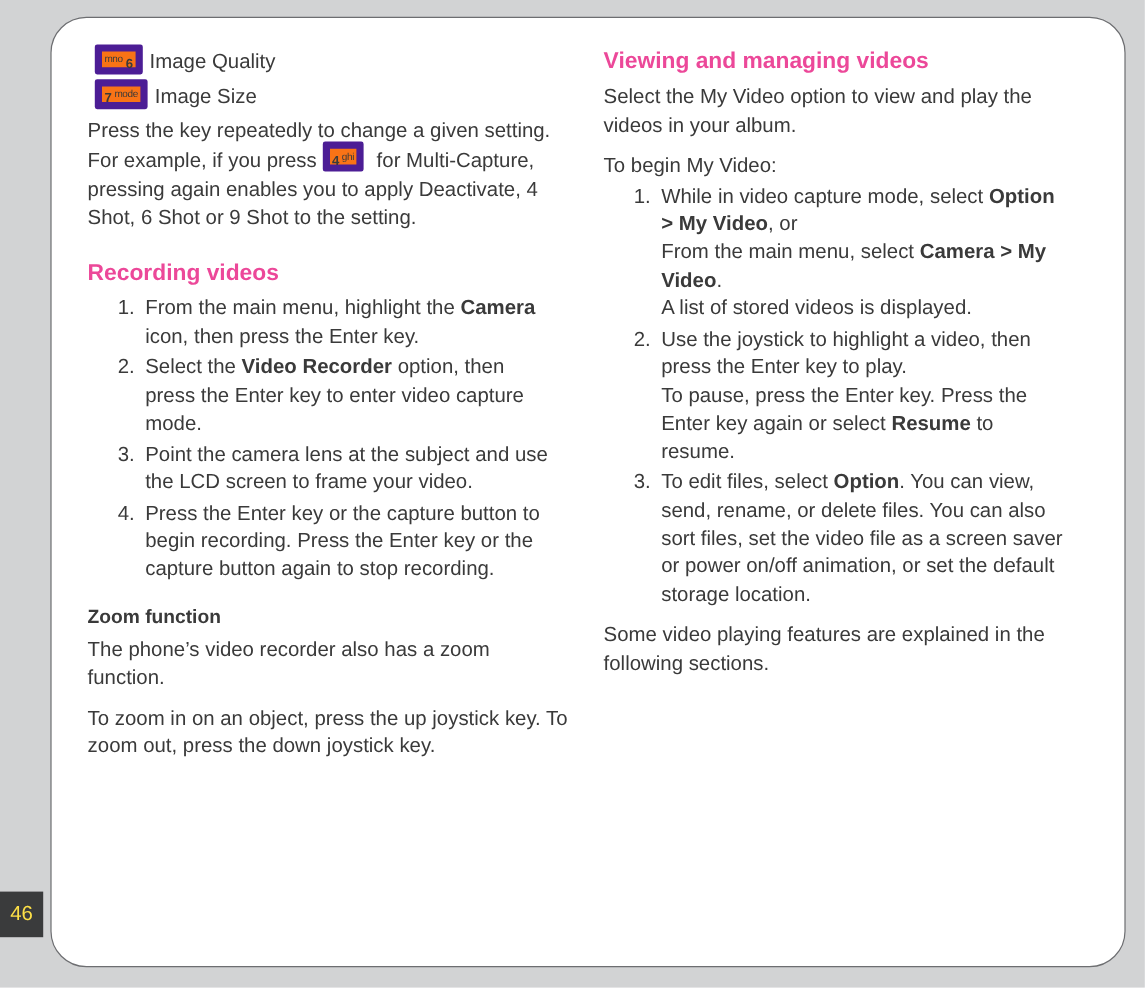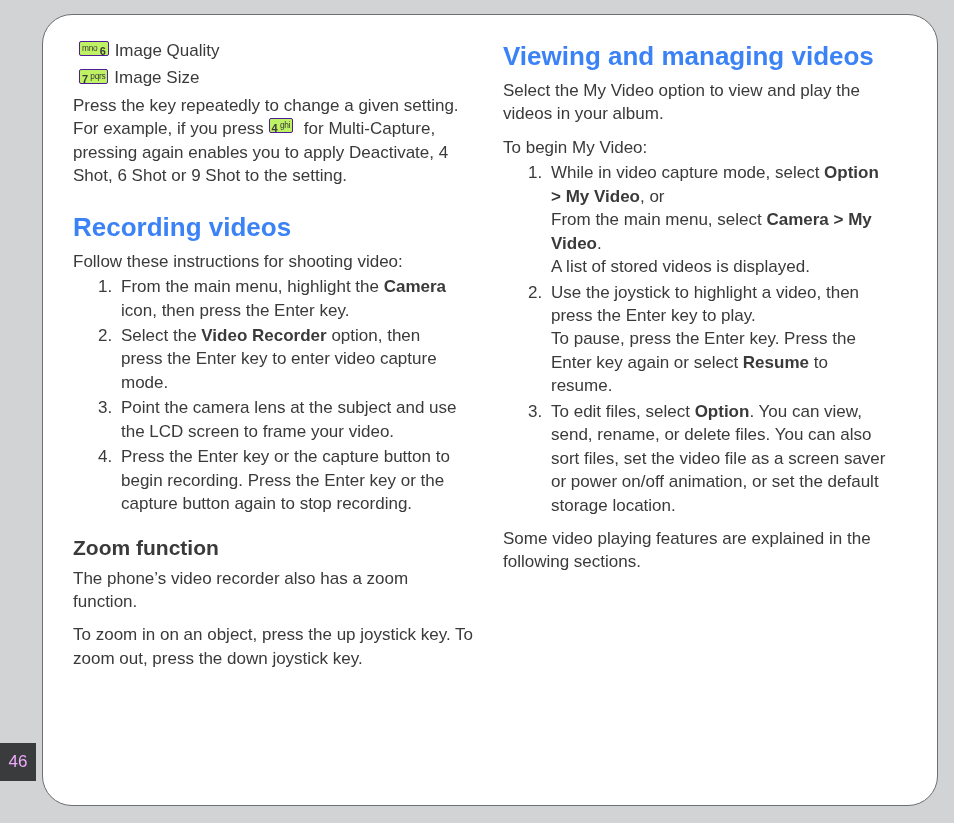--- a/index.html
+++ b/index.html
@@ -24,60 +24,60 @@
     box-sizing:border-box;
     padding:24px 30px 22px 30px;
   }
   .page-number{
     position:absolute;
     left:0;
     top:743px;
     width:36px;
     height:38px;
     background:#3a3b3c;
-    color:#f0abfc;
+    color:#fde047;
     font-size:17px;
     line-height:38px;
     text-align:center;
   }
   .cols{
     display:flex;
     gap:26px;
     height:100%;
   }
   .col{
     flex:1;
     font-size:17px;
     line-height:1.38;
   }
   .key{
     display:inline-block;
-    border:1px solid #4c1d95;
+    border:6px solid #4c1d95;
     font-size:10px;
     padding:0 2px;
     line-height:13px;
     height:13px;
     vertical-align:baseline;
-    background:#bef264;
+    background:#f97316;
     border-radius:2px;
     margin-right:6px;
     position:relative;
     top:-2px;
     letter-spacing:-0.3px;
   }
   .key .main{font-size:11px;font-weight:bold;}
   h1{
-    font-size:26px;
+    font-size:19px;
     font-weight:bold;
     margin:22px 0 4px 0;
-    color:#3b82f6;
+    color:#ec4899;
   }
   h1.first{margin-top:0;}
   h2{
-    font-size:21px;
+    font-size:16px;
     font-weight:bold;
     margin:18px 0 4px 0;
   }
   p{margin:0 0 10px 0;}
   ol{
     margin:2px 16px 10px 0;
     padding-left:44px;
   }
   ol li{
     padding-left:4px;
@@ -99,32 +99,31 @@
 <div class="page">
   <div class="cols">
 
     <div class="col">
 
       <div class="keyrow">
         <span class="key"><sup>mno</sup> <span class="main">6</span></span>
         <span> Image Quality</span>
       </div>
       <div class="keyrow">
-        <span class="key"><span class="main">7</span> <sup>pqrs</sup></span>
+        <span class="key"><span class="main">7</span> <sup>mode</sup></span>
         <span> Image Size</span>
       </div>
 
       <p>
         <span>Press the key repeatedly to change a given setting. For example, if you press </span>
         <span class="key"><span class="main">4</span> <sup>ghi</sup></span>
         <span> for Multi-Capture, pressing again enables you to apply Deactivate, 4 Shot, 6 Shot or 9 Shot to the setting.</span>
       </p>
 
       <h1>Recording videos</h1>
-      <p style="margin-bottom:2px;">Follow these instructions for shooting video:</p>
       <ol>
         <li>
           <span>From the main menu, highlight the </span><b>Camera</b><span> icon, then press the Enter key.</span>
         </li>
         <li>
           <span>Select the </span><b>Video Recorder</b><span> option, then press the Enter key to enter video capture mode.</span>
         </li>
         <li>Point the camera lens at the subject and use the LCD screen to frame your video.</li>
         <li>Press the Enter key or the capture button to begin recording. Press the Enter key or the capture button again to stop recording.</li>
       </ol>

